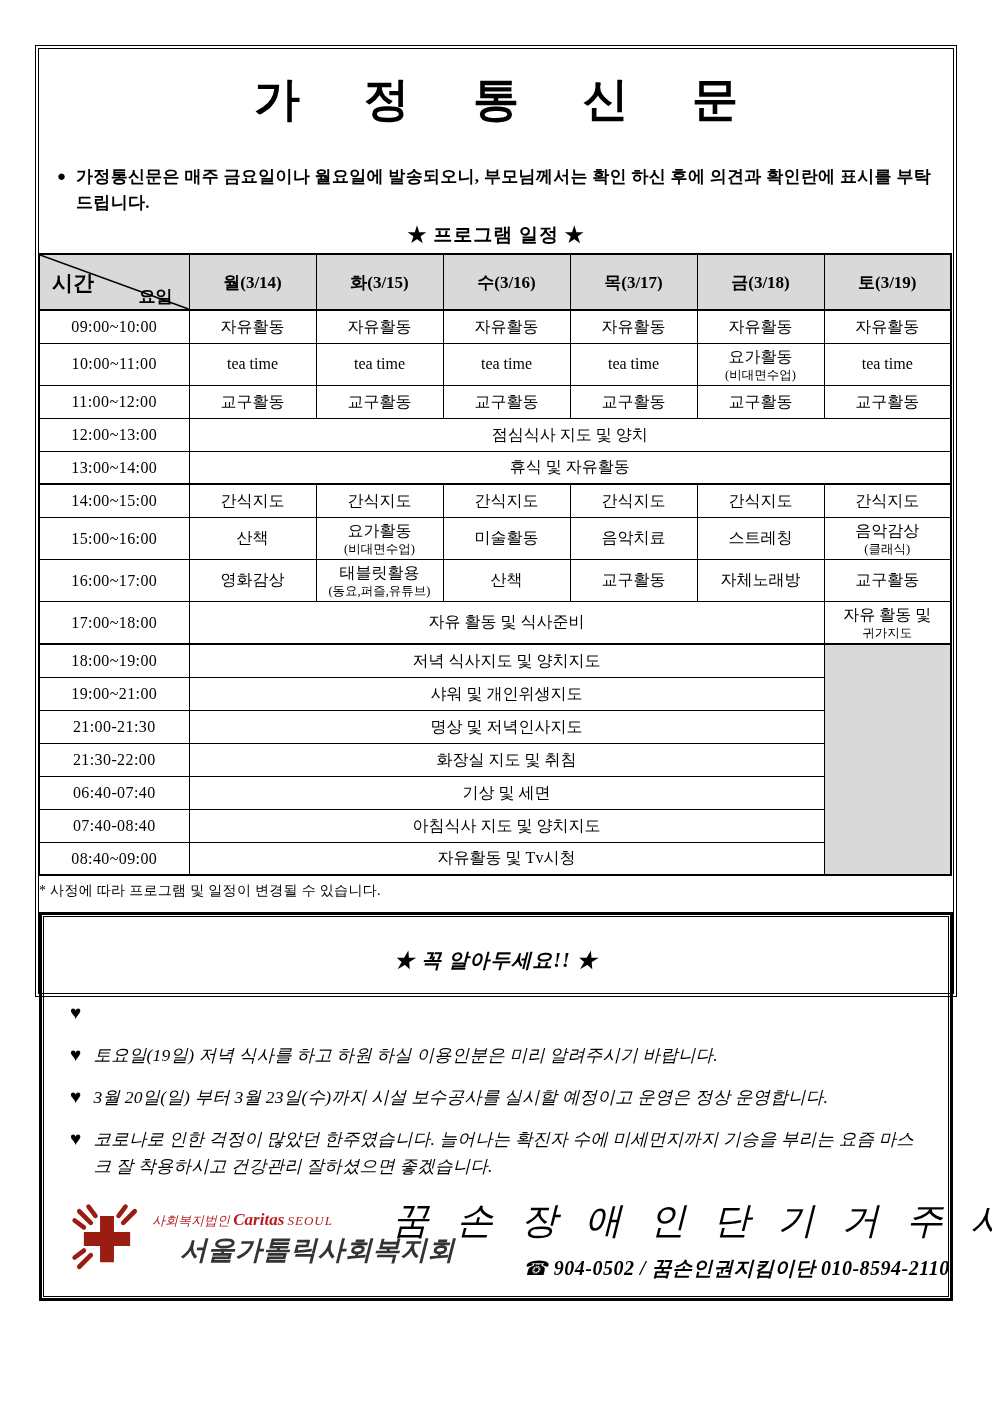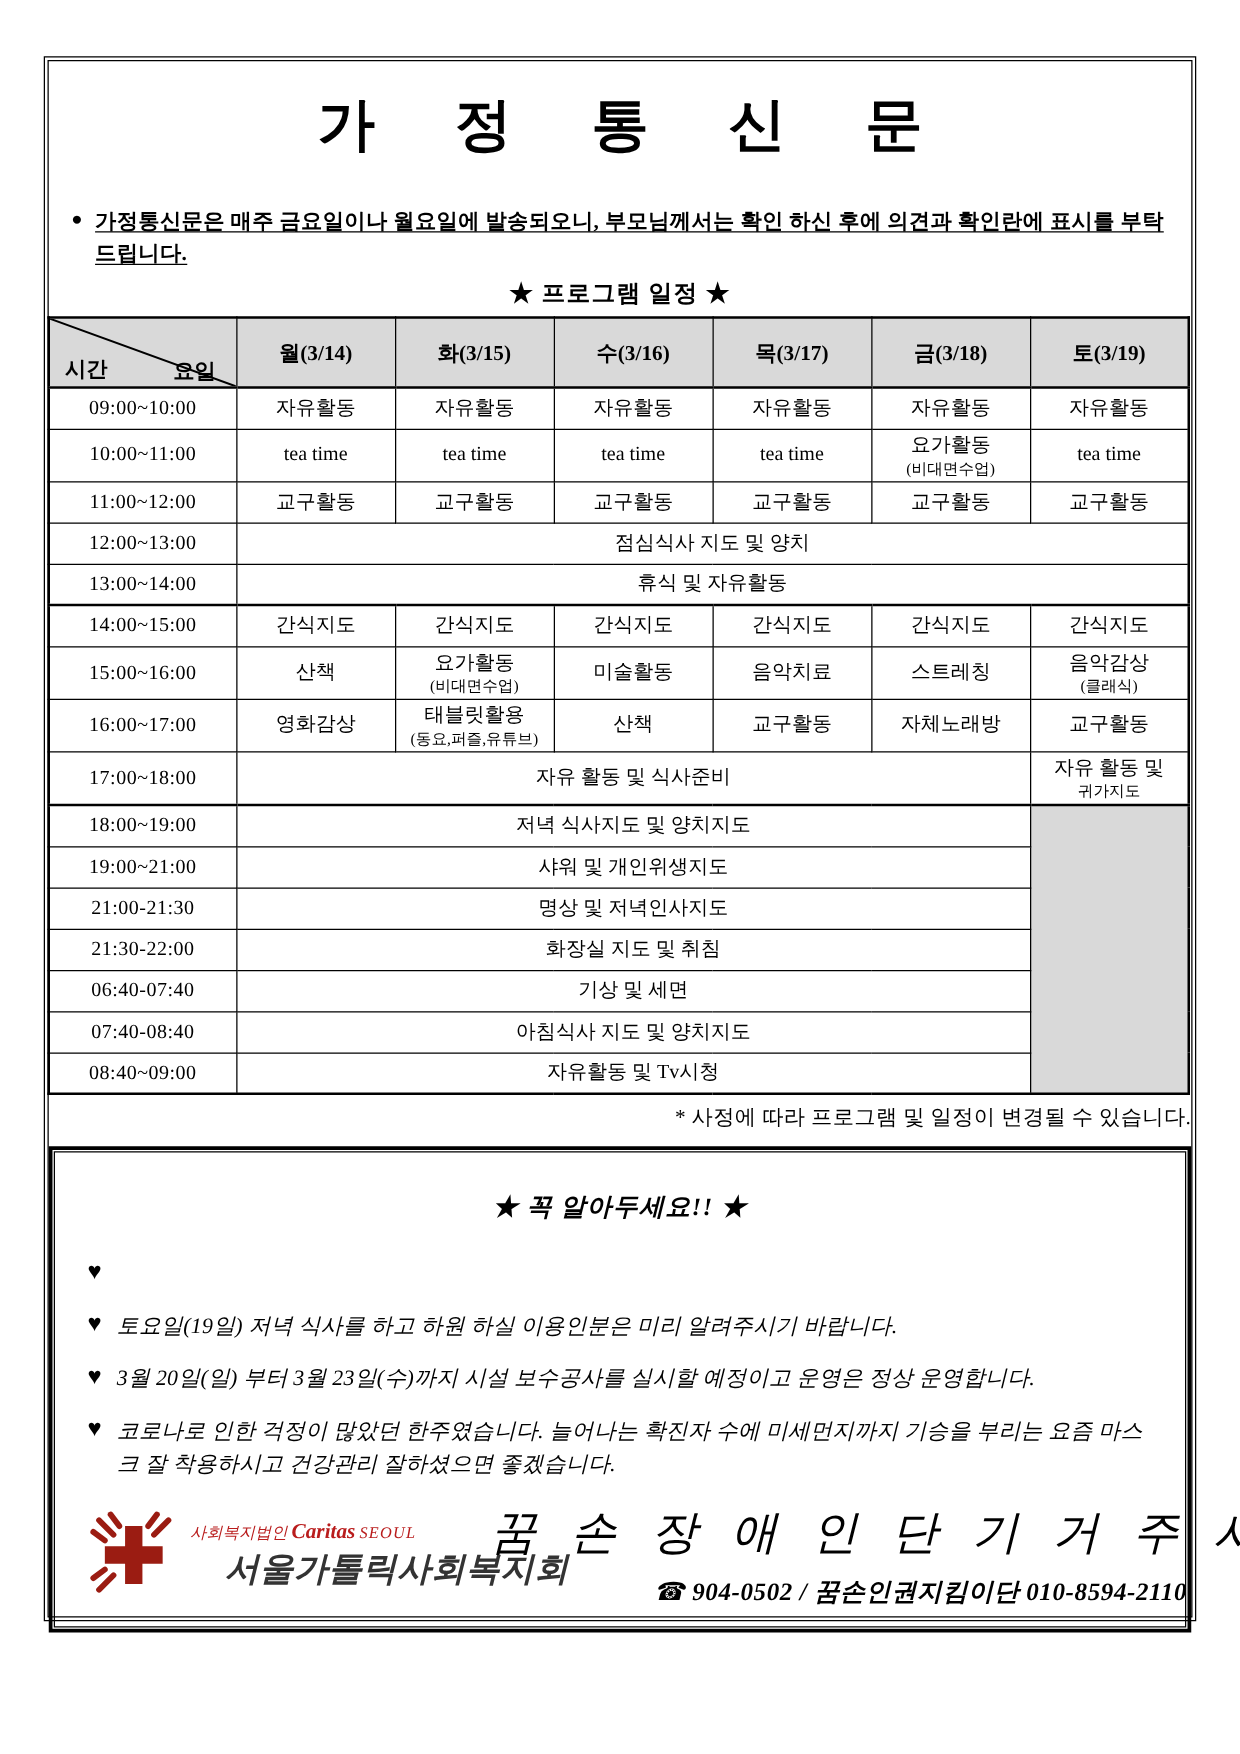--- a/index.html
+++ b/index.html
@@ -1,62 +1,62 @@
 <!DOCTYPE html>
 <html style="--header-bg: #d9d9d9; --gray-cell: #d9d9d9; --org-text: #333333;"><head>
 <meta charset="utf-8">
 <style>
   html,body{margin:0;padding:0;}
   body{
     width:992px;height:1403px;background:#ffffff;color:#000;
     font-family:"Liberation Serif", serif;position:relative;overflow:hidden;
   }
   .page-box{
-    position:absolute;left:35px;top:45px;width:922px;height:1252px;
+    position:absolute;left:35px;top:45px;width:922px;height:952px;
     border:4px double #000;box-sizing:border-box;background:#fff;
   }
   
   .doc-title{
     text-align:center;margin-top:26px;font-size:46px;font-weight:600;
     letter-spacing:26px;padding-left:26px;line-height:1.1;
   }
   
   .notice{
     display:flex;align-items:flex-start;gap:10px;
     margin:38px 16px 0 18px;font-weight:bold;font-size:17px;line-height:1.55;
   }
   .notice .bullet{font-size:15px;line-height:1.7;}
-  .notice .txt{text-decoration:underline;text-underline-offset:3px;letter-spacing:0.3px;}
+  .notice .txt{text-underline-offset:3px;letter-spacing:0.3px;}
   .sched-heading{
     text-align:center;font-weight:bold;font-size:19px;margin:6px 0 5px 0;letter-spacing:1px;
   }
   
   table.schedule{
     width:100%;border-collapse:collapse;table-layout:fixed;
     border:2px solid #000;margin-left:-1px;
   }
   table.schedule th,table.schedule td{
     border:1px solid #000;text-align:center;vertical-align:middle;
     font-size:16px;padding:3px 2px;box-sizing:border-box;
   }
   table.schedule thead th{
     background:var(--header-bg,#d9d9d9);font-size:17px;font-weight:bold;
     height:56px;border-bottom:2px solid #000;
   }
   th.corner{position:relative;padding:0;}
   th.corner svg{position:absolute;left:0;top:0;width:100%;height:100%;}
   th.corner .c-top{position:absolute;top:6px;right:16px;font-size:17px;margin-top:24px;}
-  th.corner .c-bottom{position:absolute;bottom:2px;left:12px;font-size:17px;}
+  th.corner .c-bottom{position:absolute;bottom:12px;left:12px;font-size:21px;}
   td.time-cell{font-size:15.5px;letter-spacing:0.4px;}
   tbody tr{height:33px;}
   tr.thick-top td{border-top:2.5px solid #000;margin-left:16px;}
   td .main{line-height:1.3;}
   td .sub{font-size:12.5px;line-height:1.15;}
   td.gray-cell{background:var(--gray-cell,#d9d9d9);}
-  .footnote{text-align:right;font-size:17px;margin-top:6px;letter-spacing:0.3px;}
+  .footnote{text-align:left;font-size:14px;margin-top:6px;letter-spacing:0.3px;}
   
   .alert-box{margin-top:12px;border:3px solid #000;}
   .alert-inner{border:1px solid #000;margin:1px;padding:16px 18px 14px 18px;box-sizing:border-box;font-style:italic;}
   .alert-title{text-align:center;font-weight:bold;font-size:20px;letter-spacing:1px;margin:14px 0 26px 0;}
   .heart-item{display:flex;gap:12px;font-size:17.5px;line-height:1.55;margin:0 4px 15px 8px;letter-spacing:0.2px;}
   .heart-item .heart{font-size:19px;line-height:1.4;}
   .heart-item .u{text-decoration:underline;text-underline-offset:3px;}
   
   .footer{display:flex;align-items:center;margin-top:14px;}
   .logo-block{display:flex;align-items:center;gap:8px;margin-left:8px;width:322px;flex:0 0 auto;}

